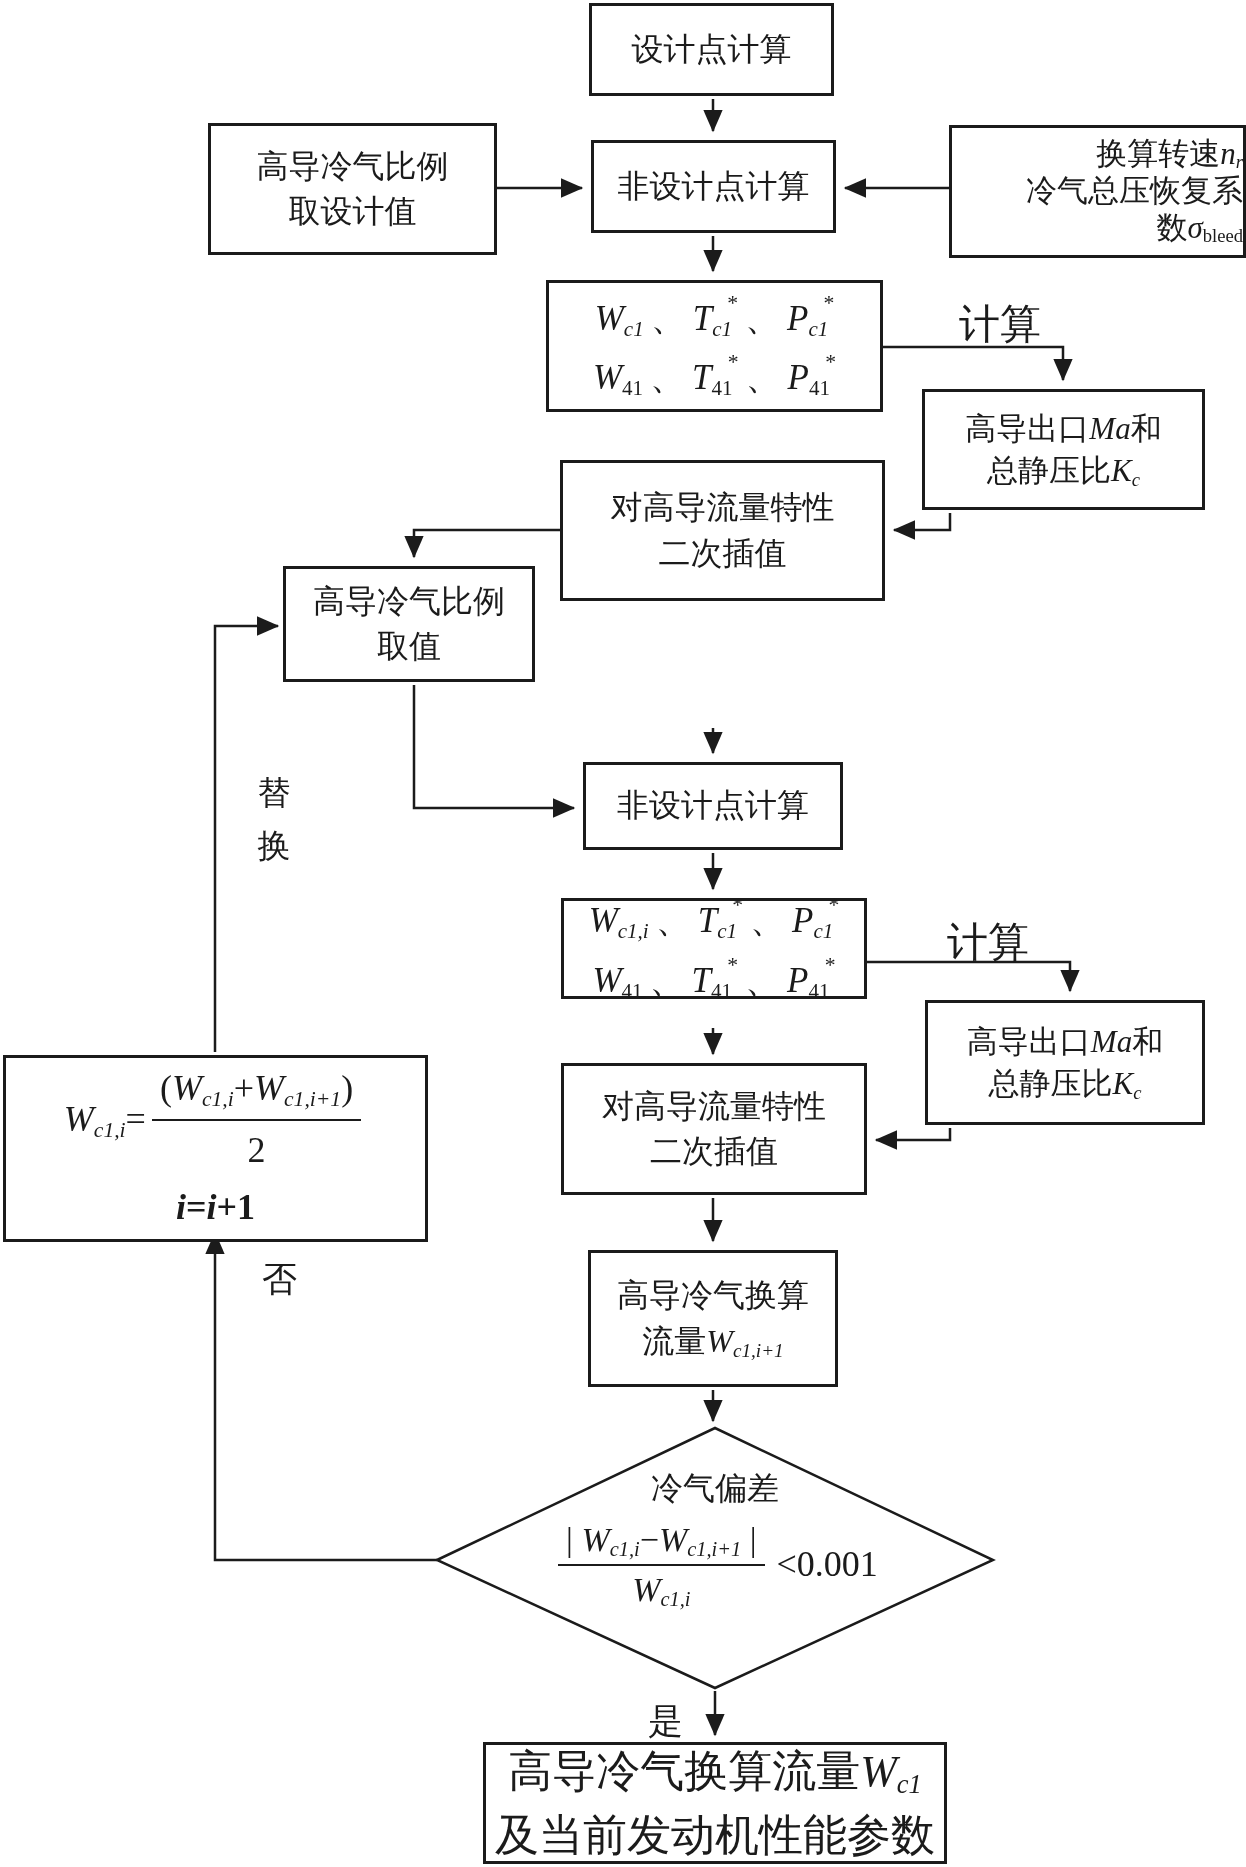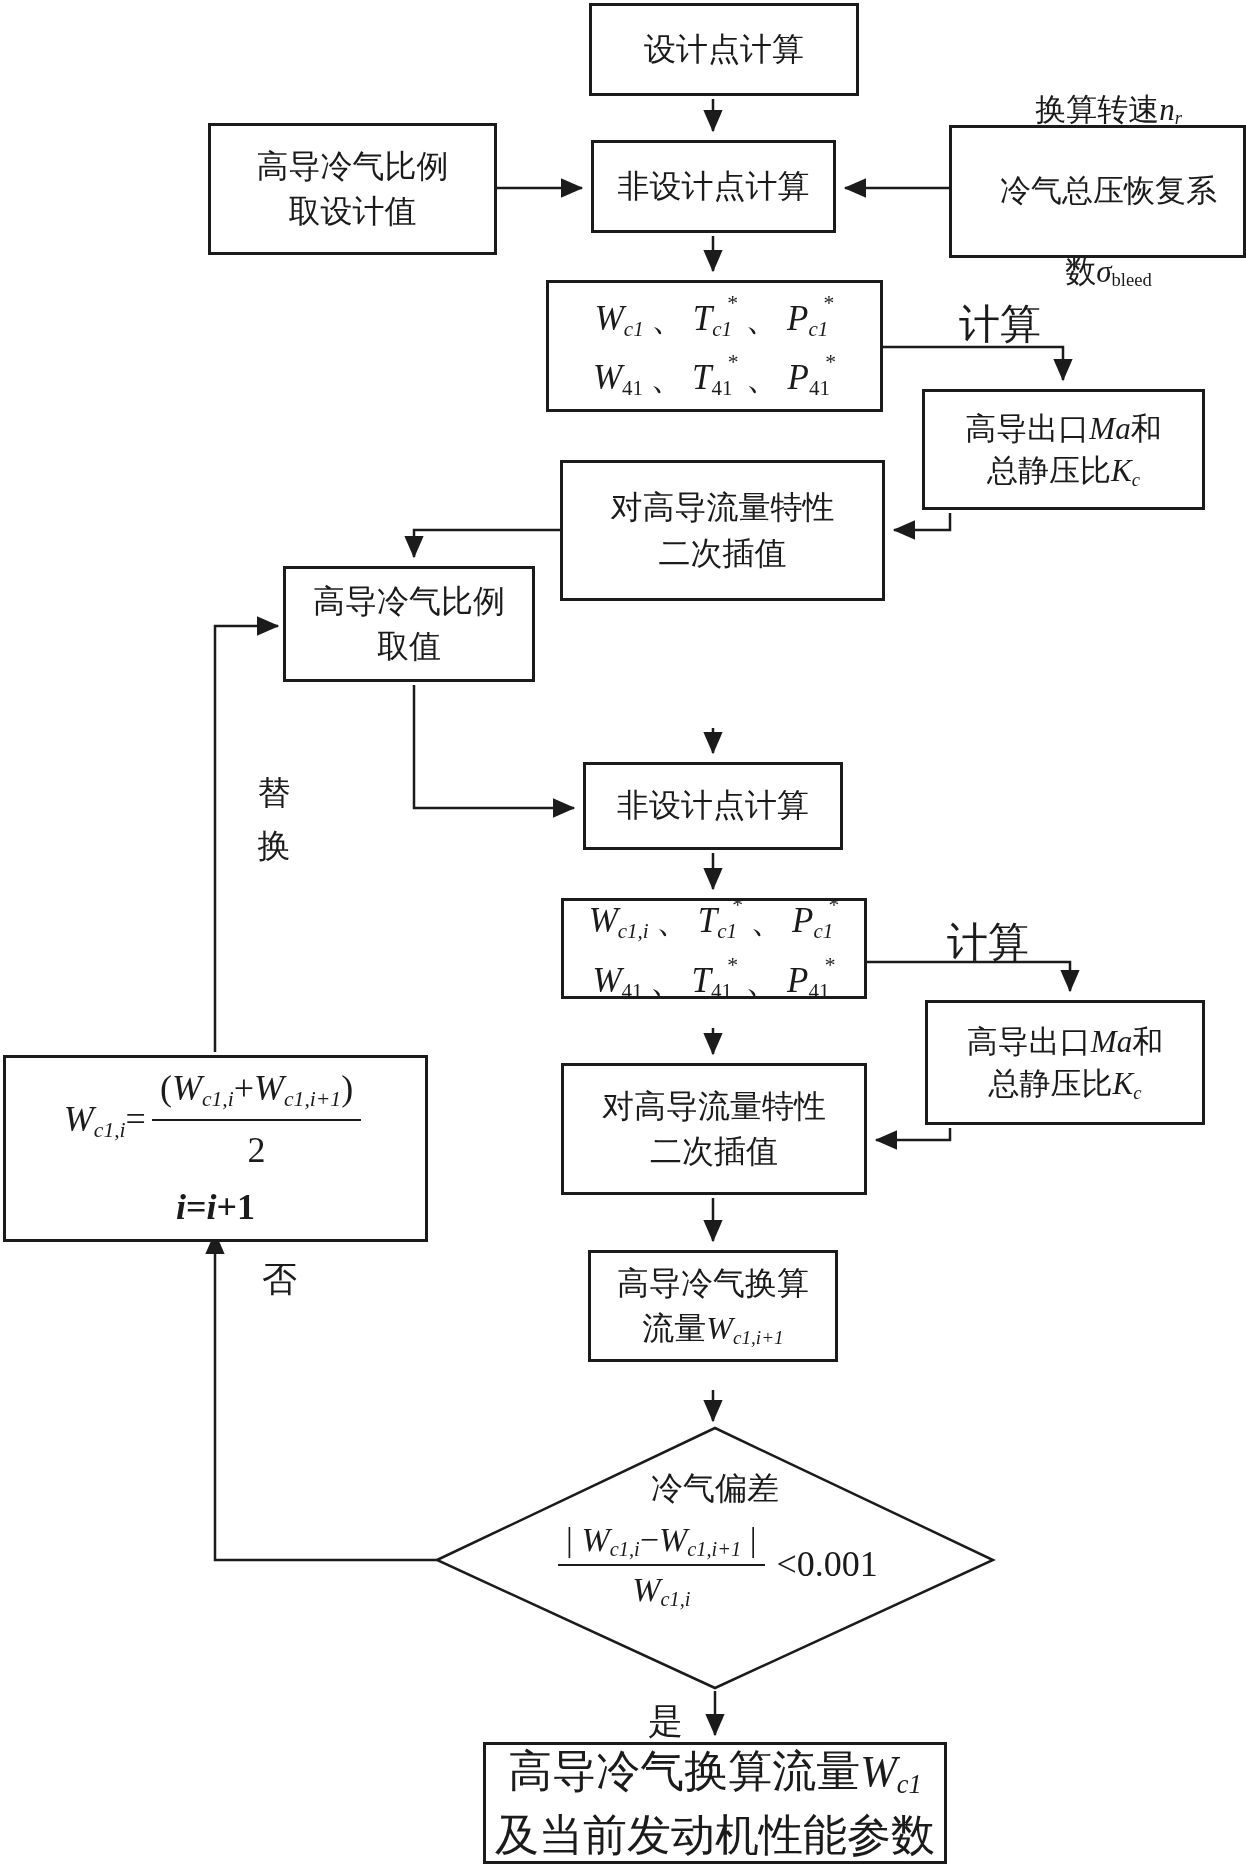--- a/index.html
+++ b/index.html
@@ -7,21 +7,21 @@
     position:relative;width:1246px;height:1867px;background:#ffffff;
     color:#1b1b1b;font-family:"Liberation Sans",sans-serif;overflow:hidden;
   }
   #wires{position:absolute;left:0;top:0;z-index:1;pointer-events:none;}
   .node{
     position:absolute;box-sizing:border-box;border:3px solid #1b1b1b;background:#fff;
     display:flex;flex-direction:column;align-items:center;justify-content:center;
     text-align:center;z-index:2;font-size:32px;line-height:1.42;
   }
   .oval{border-radius:60px;}
-  .align-left{align-items:center;text-align:left;padding-left:22px;line-height:1.18;gap:44px;}
+  .align-left{align-items:flex-end;text-align:left;padding-left:22px;line-height:1.18;}
   .label{position:absolute;z-index:2;font-size:41px;line-height:1.2;}
   .v-label{width:40px;line-height:1.62;word-break:break-all;text-align:center;}
   .mrow{font-family:"Liberation Serif",serif;}
   .m-it{font-style:italic;font-family:"Liberation Serif",serif;}
   .m-n{font-family:"Liberation Serif",serif;}
   .m-sub{font-size:60%;vertical-align:-18%;font-style:italic;font-family:"Liberation Serif",serif;}
   .m-subn{font-size:60%;vertical-align:-18%;font-family:"Liberation Serif",serif;}
   .m-sup{font-size:62%;vertical-align:60%;font-family:"Liberation Serif",serif;margin-left:-0.22em;}
   .m-sep{padding:0 7px;}
   .mathbox{font-size:35px;line-height:1.55;}
@@ -63,21 +63,21 @@
       <path d="M950,1128 L950,1140 L876,1140" marker-end="url(#ah)"></path>
       <path d="M713,1028 L713,1054" marker-end="url(#ah)"></path>
       <path d="M713,1198 L713,1241" marker-end="url(#ah)"></path>
       <path d="M713,1390 L713,1421" marker-end="url(#ah)"></path>
       <path d="M715,1691 L715,1735" marker-end="url(#ah)"></path>
       <path d="M437,1560 L215,1560 L215,1233" marker-end="url(#ah)"></path>
       <path d="M215,1052 L215,626 L278,626" marker-end="url(#ah)"></path>
     </g>
   </svg>
 
-  <div class="node" style="left:589px;top:3px;width:270px;height:93px;">
+  <div class="node" style="left:589px;top:3px;width:245px;height:93px;">
     <div>设计点计算</div>
   </div>
 
   <div class="node" style="left:208px;top:123px;width:289px;height:132px;">
     <div>高导冷气比例</div>
     <div>取设计值</div>
   </div>
 
   <div class="node align-left" style="left:949px;top:125px;width:297px;height:133px;font-size:31px;line-height:1.18;">
     <div><span>换算转速</span><span class="m-it">n</span><span class="m-sub">r</span></div>
@@ -126,21 +126,21 @@
   <div class="node" style="left:925px;top:1000px;width:280px;height:125px;font-size:31px;line-height:1.35;">
     <div><span>高导出口</span><span class="m-it">Ma</span><span>和</span></div>
     <div><span>总静压比</span><span class="m-it">K</span><span class="m-sub">c</span></div>
   </div>
 
   <div class="node" style="left:561px;top:1063px;width:306px;height:132px;">
     <div>对高导流量特性</div>
     <div>二次插值</div>
   </div>
 
-  <div class="node" style="left:588px;top:1250px;width:250px;height:112px;">
+  <div class="node" style="left:588px;top:1250px;width:250px;height:137px;">
     <div>高导冷气换算</div>
     <div><span>流量</span><span class="m-it">W</span><span class="m-sub">c1,i+1</span></div>
   </div>
 
   <div class="node mathbox" style="left:3px;top:1055px;width:425px;height:187px;font-size:36px;">
     <div class="frow">
       <span class="mrow"><span class="m-it">W</span><span class="m-sub">c1,i</span><span class="m-n">=</span></span>
       <span class="frac">
         <span class="num mrow"><span class="m-n">(</span><span class="m-it">W</span><span class="m-sub">c1,i</span><span class="m-n">+</span><span class="m-it">W</span><span class="m-sub">c1,i+1</span><span class="m-n">)</span></span>
         <span class="den mrow">2</span>

